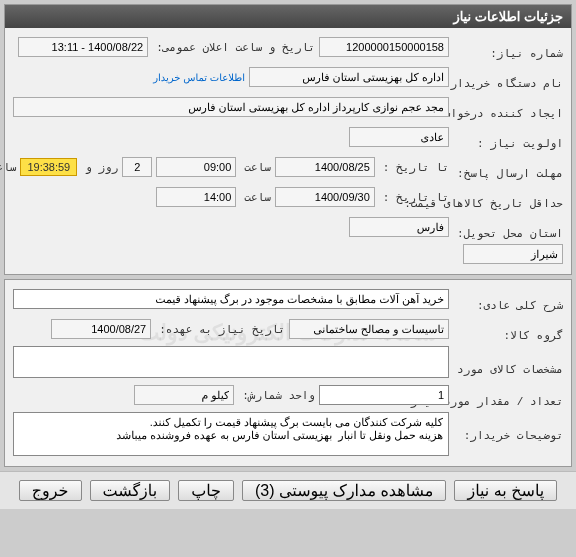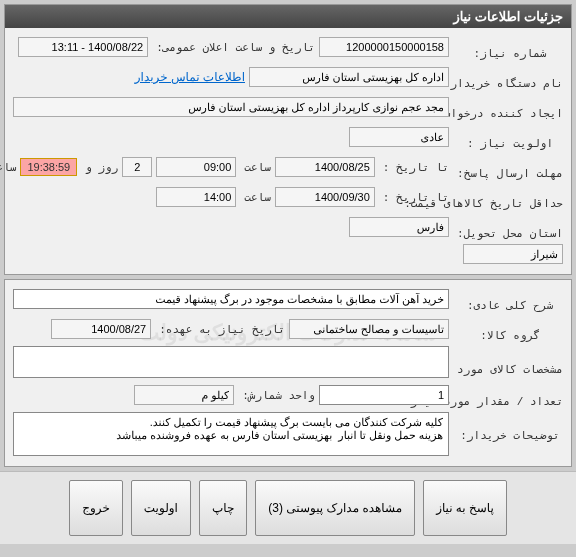--- a/index.html
+++ b/index.html
@@ -39,21 +39,21 @@
 }
 .label {
   color: #333;
   font-size: 11px;
   white-space: nowrap;
   padding-left: 4px;
   font-family: Liberation Mono, monospace;
 }
 .label-col {
   width: 110px;
-  text-align: center;
+  text-align: right;
   flex-shrink: 0;
   margin-top: 13px;
 }
 .field {
   background: #fff;
   border: 1px solid #888;
   padding: 2px 4px;
   font-size: 11px;
   height: 20px;
   line-height: 15px;
@@ -75,45 +75,44 @@
   border: 1px solid #888;
   padding: 3px 5px;
   font-size: 11px;
   font-family: inherit;
   resize: none;
   width: 100%;
   text-align: right;
   direction: rtl;
 }
 .countdown {
-  background: #fca5a5;
+  background: #fde047;
   border: 1px solid #c90;
   padding: 2px 6px;
   font-size: 11px;
   color: #333;
 }
 .link {
   color: #0066cc;
-  text-decoration: underline;
   cursor: pointer;
-  font-size: 12px;
+  font-size: 10px;
 }
 .button-bar {
   display: flex;
   justify-content: center;
   gap: 8px;
   padding: 8px;
   background: #e5e5e5;
   border-top: 1px solid #bbb;
 }
 .btn {
   background: linear-gradient(to bottom, #fafafa, #ddd);
   border: 1px solid #888;
-  padding: 20px 12px;
-  font-size: 12px;
+  padding: 0 12px;
+  font-size: 16px;
   cursor: pointer;
   font-family: inherit;
   border-radius: 2px;
 }
 .watermark {
   position: absolute;
   top: 320px;
   left: 0;
   right: 0;
   text-align: center;
@@ -222,15 +221,15 @@
 هزینه حمل ونقل تا انبار  بهزیستی استان فارس به عهده فروشنده میباشد</textarea>
     </div>
 
   </div>
 </div>
 
 <div class="button-bar">
   <button class="btn">پاسخ به نیاز</button>
   <button class="btn">مشاهده مدارک پیوستی (3)</button>
   <button class="btn">چاپ</button>
-  <button class="btn">اولویت</button>
+  <button class="btn">بازگشت</button>
   <button class="btn">خروج</button>
 </div>
 
 </body></html>

